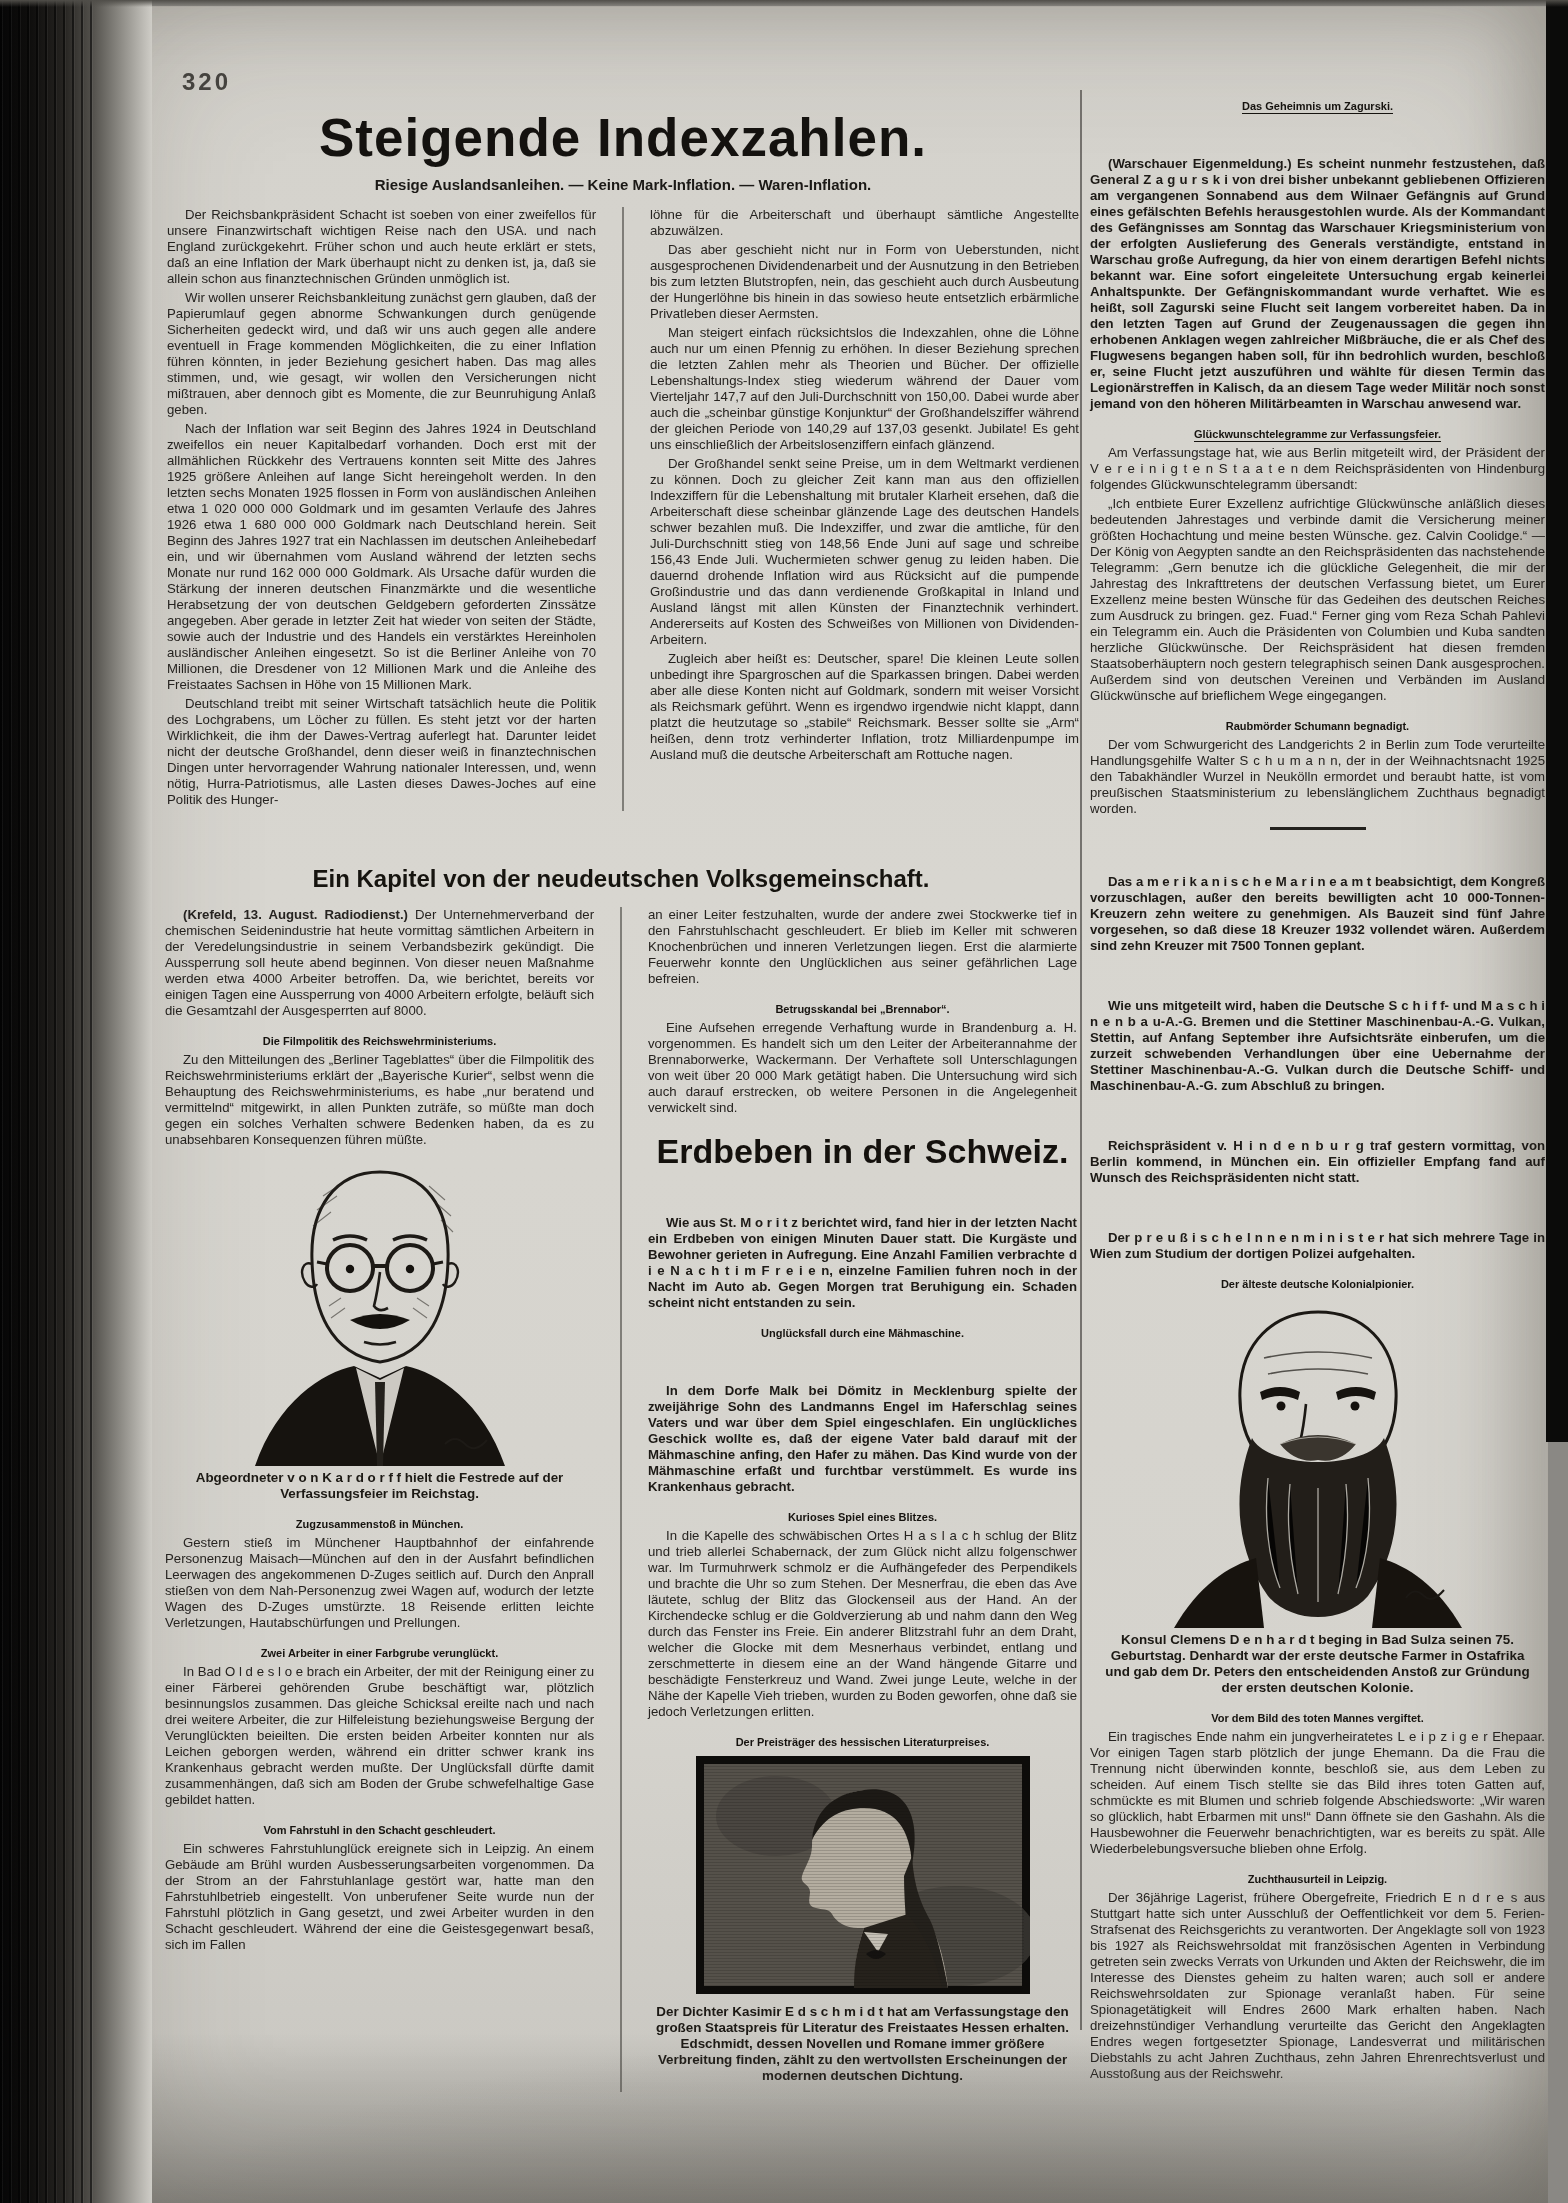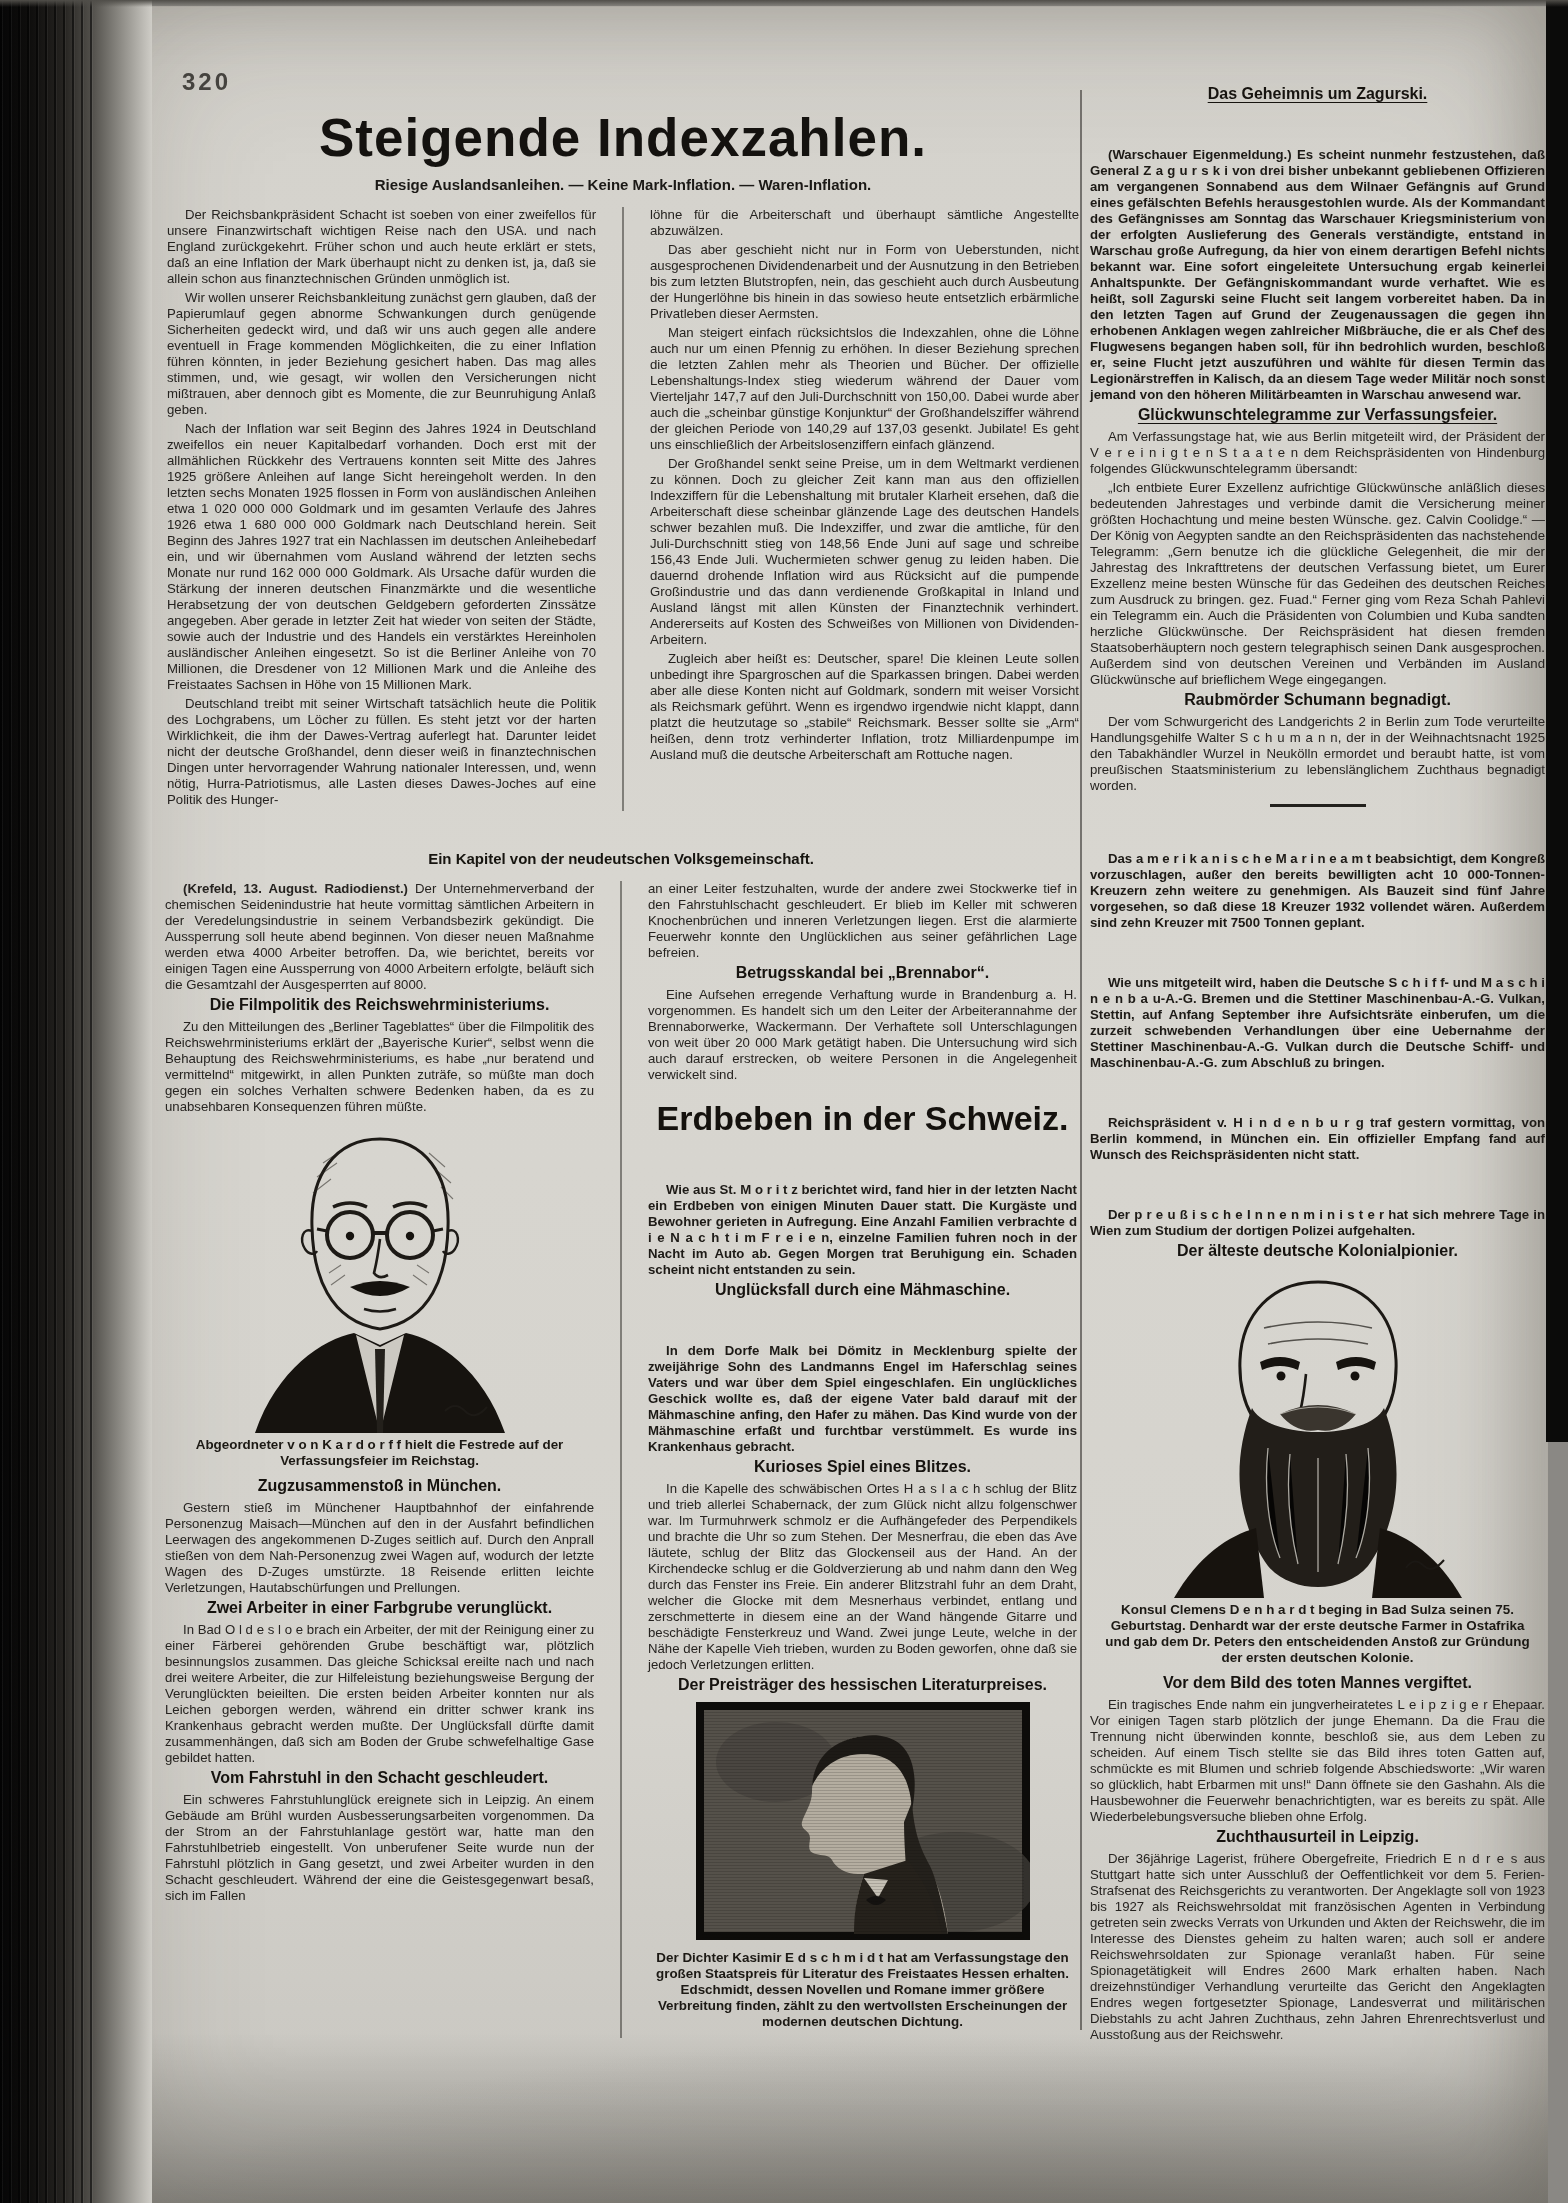--- a/index.html
+++ b/index.html
@@ -20,30 +20,30 @@
          background:linear-gradient(rgba(90,88,82,0),rgba(90,88,82,.5));}
 
   .pagenum{position:absolute;left:64px;top:62px;font-size:24px;font-weight:bold;
            letter-spacing:3px;color:#33312d;opacity:.88;}
 
   
   .main{position:absolute;left:49px;top:104px;width:912px;}
   .h1{font-size:53px;font-weight:bold;text-align:center;letter-spacing:1px;color:#14120f;line-height:1.05;}
   .h1b{font-size:40px;}
   .sub1{margin-top:10px;font-size:15px;font-weight:bold;text-align:center;color:#1b1916;}
-  .sub2{margin-top:2px;font-size:15px;font-weight:bold;text-align:center;color:#16140f;}
+  .sub2{margin-top:17px;font-size:24px;font-weight:bold;text-align:center;color:#16140f;}
   .cols{display:flex;gap:26px;margin-top:14px;align-items:stretch;}
   .col{width:441px;text-align:justify;}
   .colrule{width:2px;background:#46443f;opacity:.6;}
 
   p.t{font-size:13.2px;line-height:16px;margin:0 0 3px;text-indent:18px;color:#262320;}
   p.noind{text-indent:0;}
   p.bold{font-weight:bold;color:#1d1a16;margin-top:44px;}
   .b{font-weight:bold;}
-  .sh{font-size:16px;font-weight:bold;text-align:center;margin:1px 0 5px;color:#16130f;}
+  .sh{font-size:11px;font-weight:bold;text-align:center;margin:16px 0 5px;color:#16130f;}
   .sh.ul{text-decoration:underline;text-underline-offset:3px;}
   .h2{font-size:34px;font-weight:bold;text-align:center;margin:16px 0 10px;color:#14110d;}
 
   .article2{position:absolute;left:47px;top:842px;width:912px;}
 
   .rcol{position:absolute;left:972px;top:78px;width:455px;text-align:justify;}
   .vrule-right{position:absolute;left:962px;top:84px;width:2px;height:1940px;background:#403e3a;opacity:.65;}
 
   .divider{width:96px;height:3px;background:#23211d;margin:10px auto;}
 

